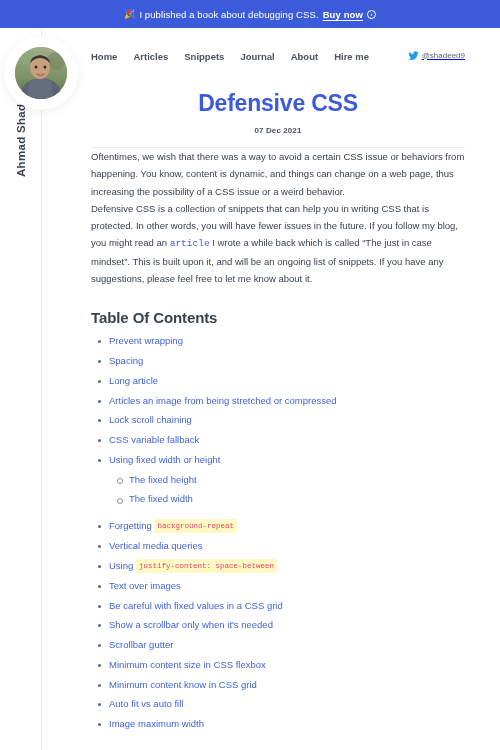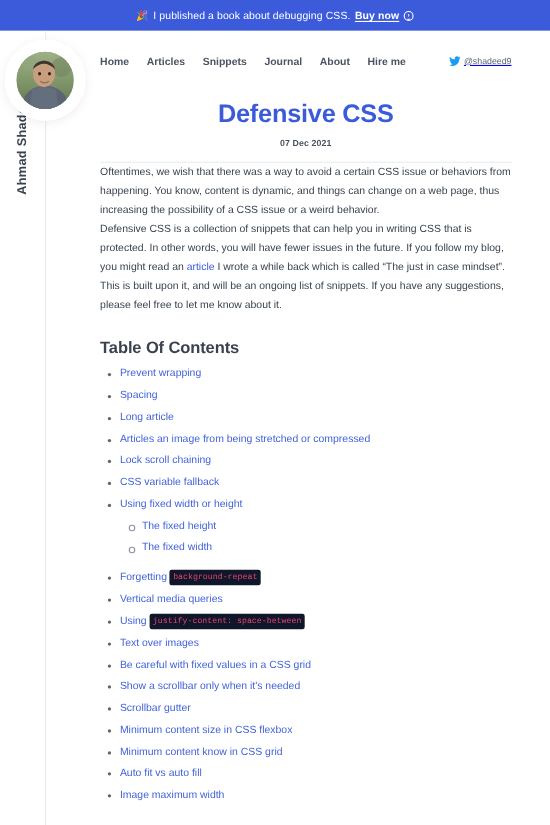--- a/index.html
+++ b/index.html
@@ -177,20 +177,21 @@
 
   
   .para {
     font-size: 9.5px;
     line-height: 1.82;
     color: #39434f;
   }
   .inline-link {
     color: #3b5bdb;
     text-decoration: none;
+    font-family: Liberation Mono, monospace;
   }
 
   
   .h2 {
     font-size: 15px;
     font-weight: 700;
     color: #39434f;
     margin-top: 22px;
     letter-spacing: -0.1px;
   }
@@ -227,21 +228,21 @@
     border: 1px solid #8b93a0;
     border-radius: 50%;
   }
   .toc-item.gap { margin-top: 12px; }
   .toc-link {
     color: #4263d8;
     text-decoration: none;
   }
   code.code {
     display: inline-block;
-    background: #0f172a;
+    background: #fef9c3;
     color: #e8436f;
     font-family: "Liberation Mono", monospace;
     font-size: 7.5px;
     padding: 1.5px 3px;
     border-radius: 2px;
     vertical-align: 1px;
     white-space: nowrap;
   }
 </style>
 </head>

